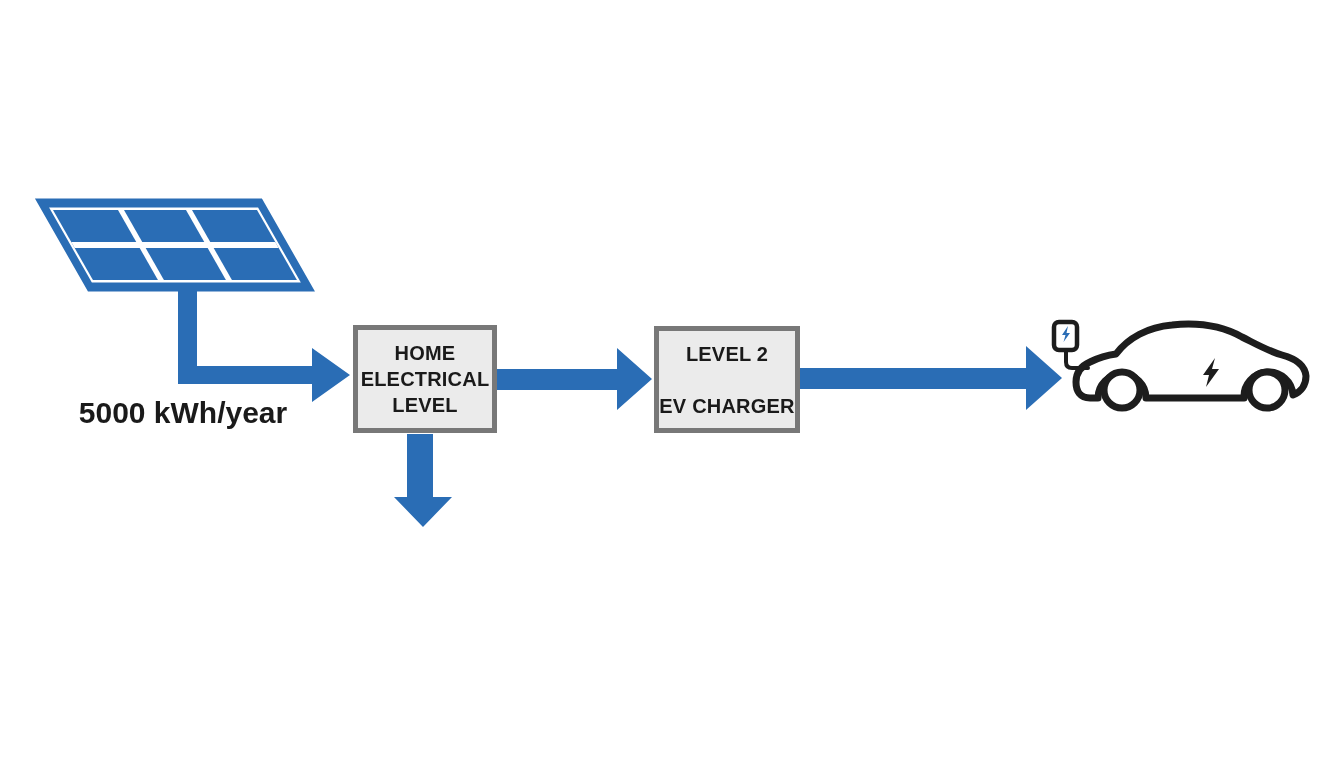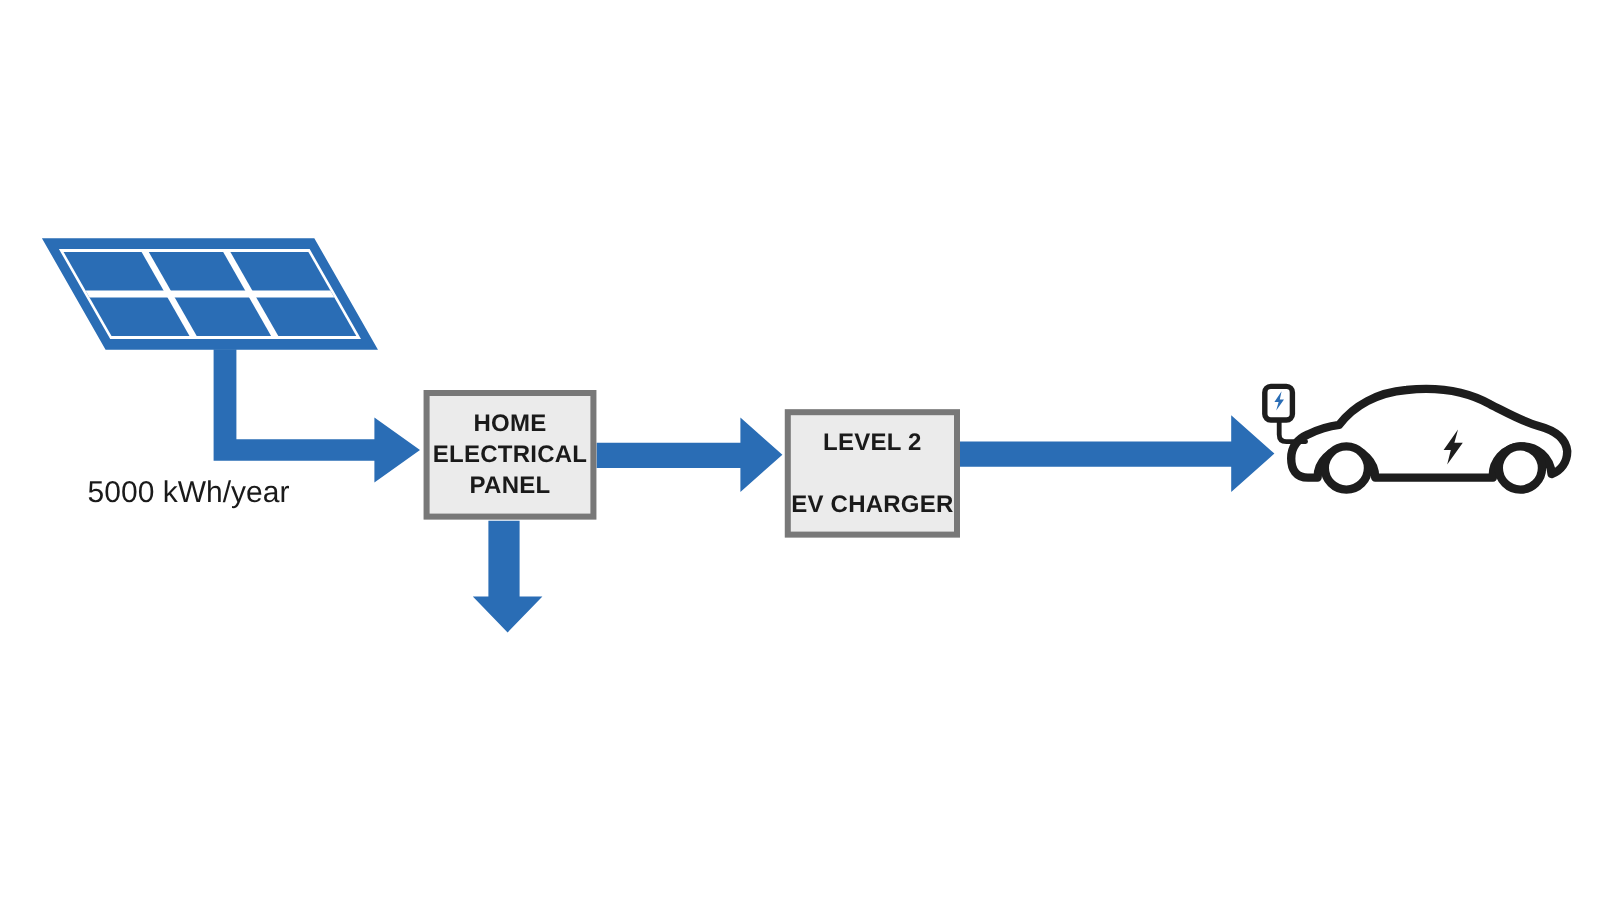--- a/index.html
+++ b/index.html
@@ -27,23 +27,23 @@
   .wheel{fill:#ffffff;}
   .blue-fill{fill:var(--flow-blue);}
   .dark-fill{fill:var(--outline-dark);}
   .node-box{position:absolute;background:var(--box-fill);
     border:5px solid var(--box-border);
     display:flex;flex-direction:column;align-items:center;justify-content:center;
     font-weight:bold;font-size:20px;line-height:26px;color:var(--label-text);
     text-align:center;letter-spacing:0.2px;}
   .node-box .bline{display:block;}
   .home-box{left:353px;top:325px;width:144px;height:108px;}
-  .charger-box{left:654px;top:341px;width:146px;height:107px;gap:26px;}
-  .flow-label{position:absolute;width:220px;text-align:left;font-weight:normal;
-    font-size:25px;color:var(--label-text);white-space:nowrap;}
+  .charger-box{left:654px;top:326px;width:146px;height:107px;gap:26px;}
+  .flow-label{position:absolute;width:220px;text-align:center;font-weight:bold;
+    font-size:30px;color:var(--label-text);white-space:nowrap;}
   .label-solar{left:73px;top:396px;}
   .label-home{left:315px;top:537px;}
   .label-car{left:826px;top:396px;}
 </style>
 </head>
 <body>
 
 <div class="stage">
 
   <svg class="layer" width="1344" height="768" viewBox="0 0 1344 768">
@@ -77,21 +77,21 @@
                A23,23 0 0 0 194,88 L96,88 A24,24 0 0 0 48,88 L40,88 Z"></path>
       <circle class="car-stroke wheel" cx="72" cy="80" r="18"></circle>
       <circle class="car-stroke wheel" cx="217" cy="80" r="18"></circle>
       <polygon class="dark-fill" points="165,48 153,65 159,65 156,77 169,59 162,59"></polygon>
     </g>
   </svg>
 
   <div class="node-box home-box">
     <span class="bline">HOME</span>
     <span class="bline">ELECTRICAL</span>
-    <span class="bline">PANEL</span>
+    <span class="bline">LEVEL</span>
   </div>
 
   <div class="node-box charger-box">
     <span class="bline">LEVEL 2</span>
     <span class="bline">EV CHARGER</span>
   </div>
 
   <div class="flow-label label-solar">5000 kWh/year</div>
 
 </div>

